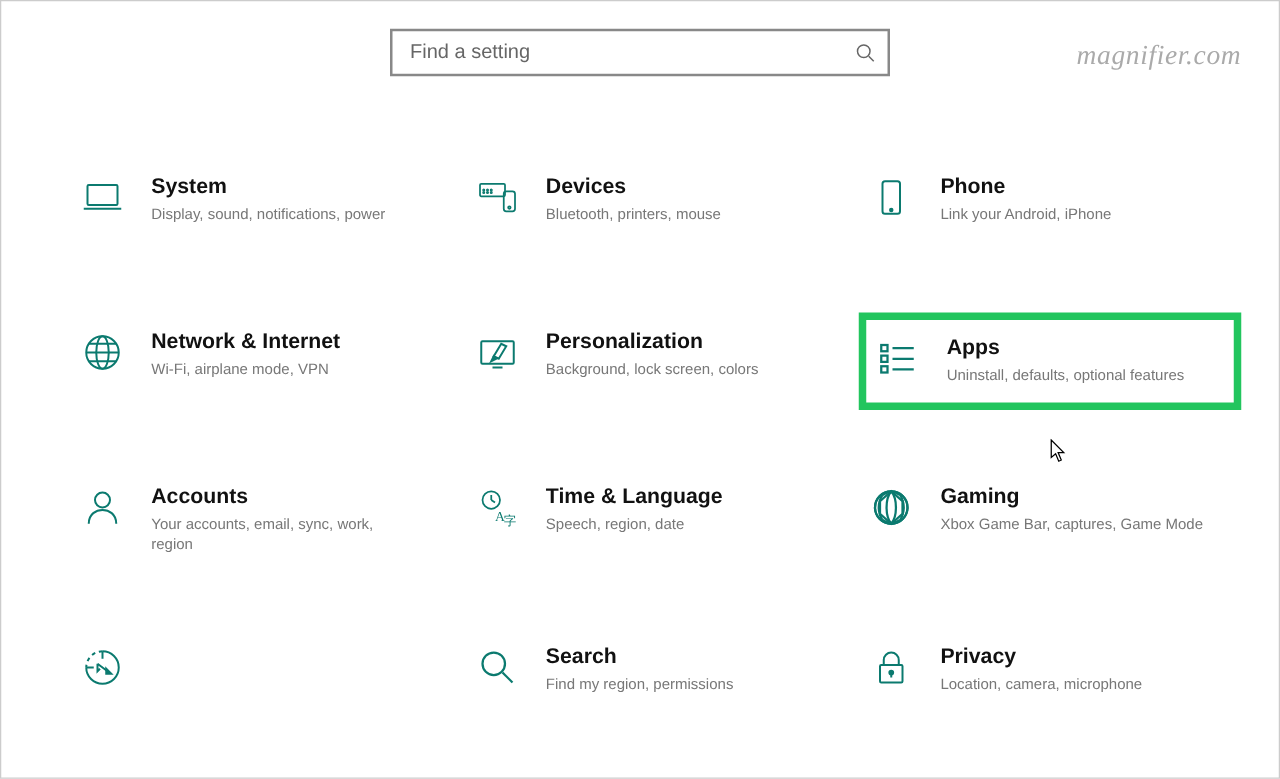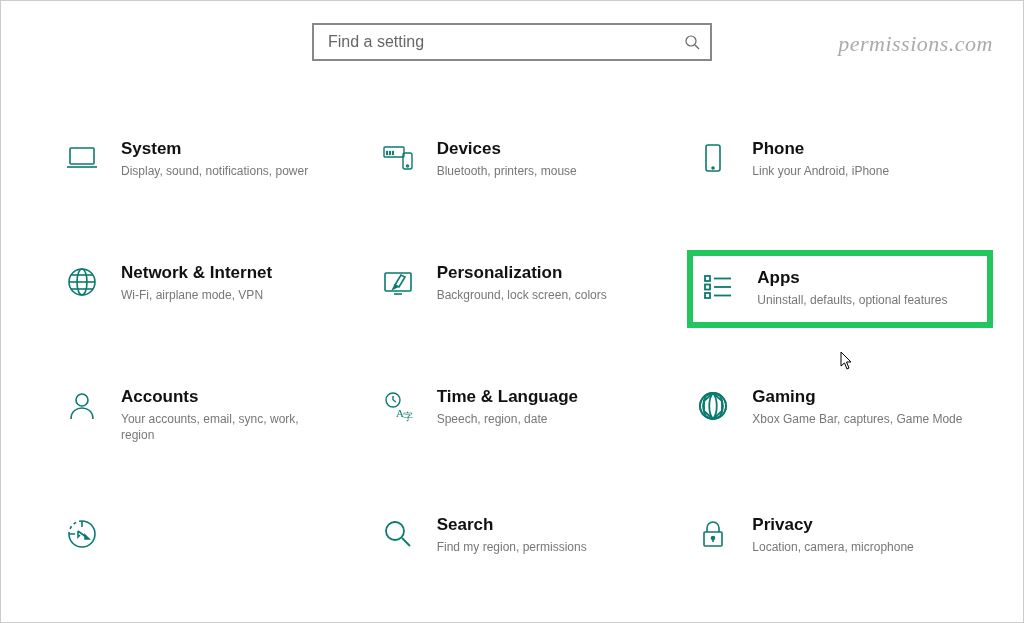--- a/index.html
+++ b/index.html
@@ -98,21 +98,21 @@
   .cursor {
     position: absolute;
     width: 14px;
     height: 20px;
     pointer-events: none;
   }
 </style>
 </head>
 <body>
 
-<div class="watermark">permissions.com</div>
+<div class="watermark">magnifier.com</div>
 
 <div class="search-wrap">
   <div class="search-box">
     <input type="text" placeholder="Find a setting" style="">
     <span class="search-icon">
       <svg viewBox="0 0 16 16" fill="none" stroke="currentColor" stroke-width="1.2">
         <circle cx="7" cy="7" r="5"></circle>
           <line x1="11" y1="11" x2="15" y2="15"></line>
       </svg>
     </span>

